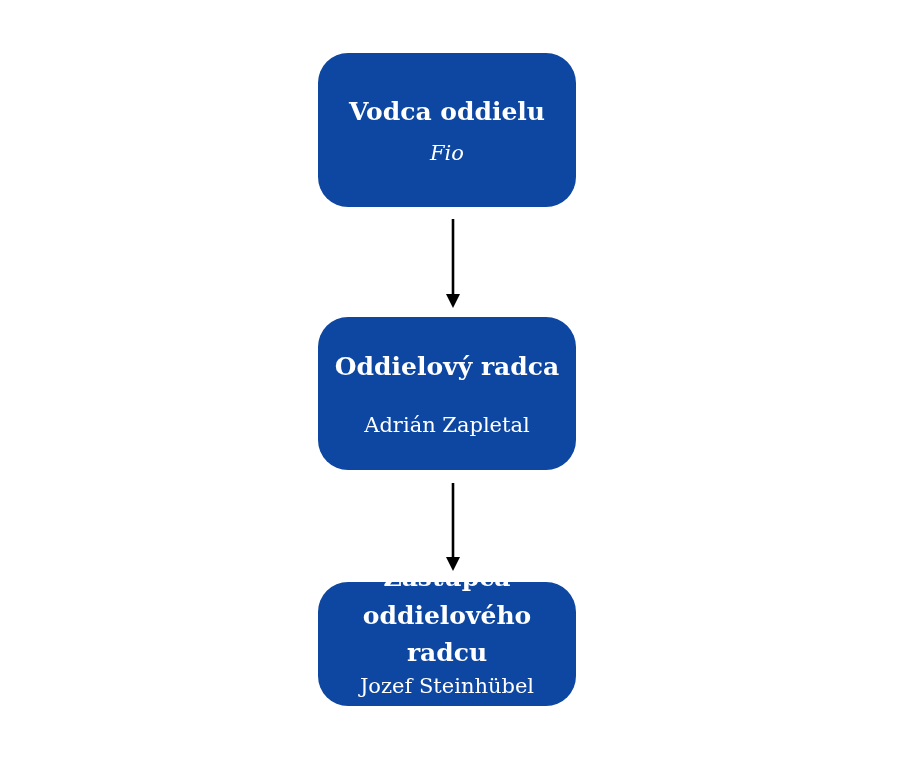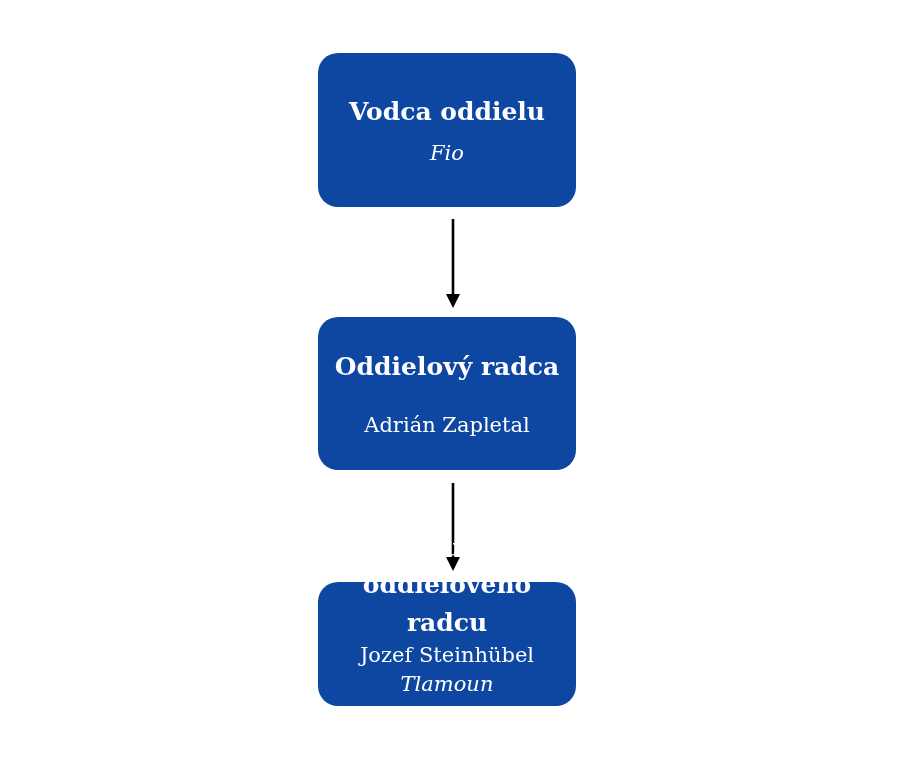--- a/index.html
+++ b/index.html
@@ -12,27 +12,27 @@
   body{
     width:908px;height:768px;
     background:var(--bg-color);
     font-family:"DejaVu Serif","Liberation Serif",serif;
     position:relative;overflow:hidden;
   }
   .diagram{position:absolute;inset:0;}
   .node{
     position:absolute;left:318px;width:258px;
     background:var(--node-fill);color:var(--node-text);
-    border-radius:20px;box-sizing:border-box;padding:8px 13px;
+    border-radius:30px;box-sizing:border-box;padding:8px 13px;
     display:flex;flex-direction:column;align-items:center;justify-content:center;
     text-align:center;
   }
   .node-1{top:53px;height:154px;}
   .node-2{top:317px;height:153px;gap:16px;}
-  .node-3{top:582px;height:124px;justify-content:flex-end;}
+  .node-3{top:582px;height:124px;}
   .node-title{font-weight:bold;font-size:25px;line-height:1.5;margin:0 0 9px;}
   .node-3 .node-title{margin-bottom:0;}
   .node-name{font-size:21px;line-height:1.35;font-weight:normal;}
   .node-nick{font-size:21px;line-height:1.35;font-style:italic;}
   .arrow{position:absolute;left:444px;width:18px;display:block;}
   .arrow-1{top:218px;height:90px;}
   .arrow-2{top:482px;height:89px;}
   .arrow line{stroke:var(--arrow-color);stroke-width:2.6;}
   .arrow polygon{fill:var(--arrow-color);}
 </style>

